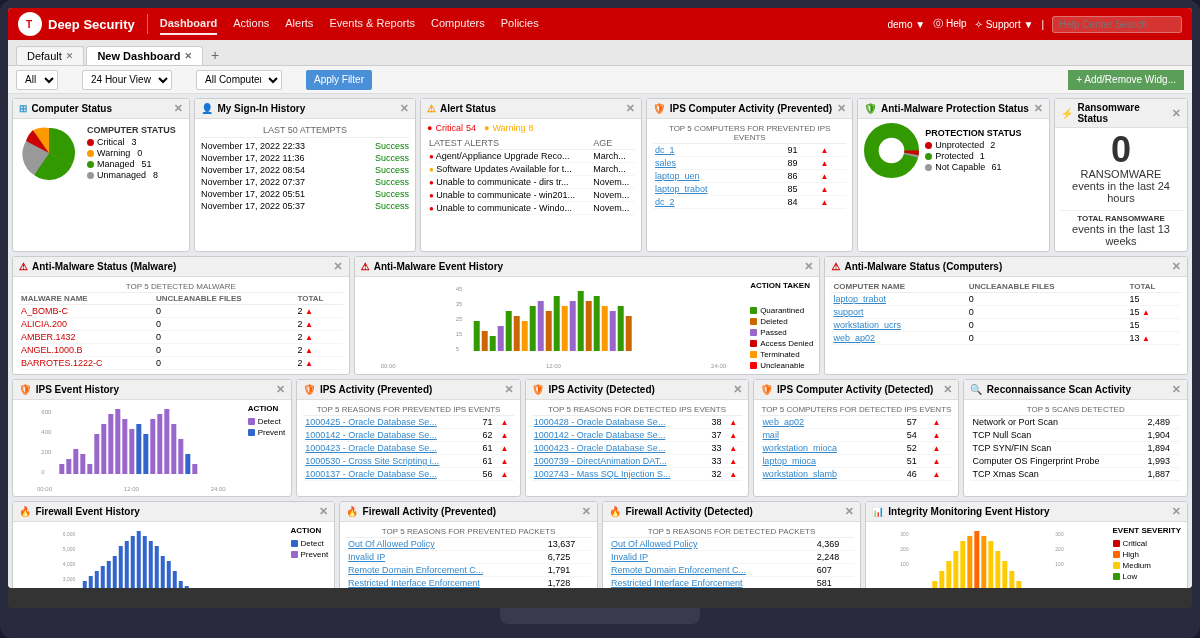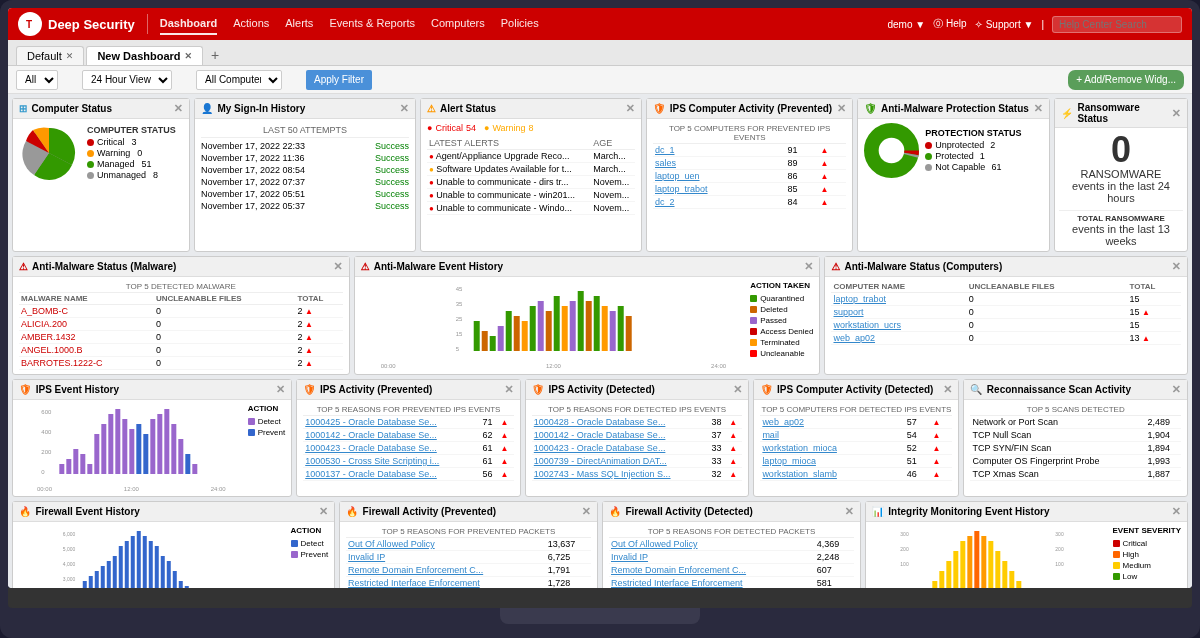--- a/index.html
+++ b/index.html
@@ -177,21 +177,21 @@
       font-size: 10px;
       cursor: pointer;
       height: 20px;
     }
     
     .add-remove-btn {
       margin-left: auto;
       background: #5a9e5a;
       color: white;
       border: none;
-      border-radius: 7px;
+      border-radius: 0;
       padding: 2px 8px;
       font-size: 10px;
       cursor: pointer;
       height: 20px;
     }
     
     
     .dashboard-content {
       height: calc(100% - 86px);
       overflow-y: auto;
@@ -890,21 +890,21 @@
                 <rect x="164" y="25" width="6" height="45" fill="#339900"></rect>
                 <rect x="172" y="35" width="6" height="35" fill="#cc6600"></rect>
               </svg>
               <div class="chart-labels" style="font-size:6px; color:#999; padding:0 20px;">
                 <span>00:00</span>
                 <span>12:00</span>
                 <span>24:00</span>
               </div>
             </div>
             <div class="chart-legend">
-              <div style="font-weight:bold; font-size:8px; margin-bottom:2px;">ACTION TAKEN</div>
+              <div style="font-weight:bold; font-size:8px; margin-bottom:14px;">ACTION TAKEN</div>
               <div class="legend-row">
                 <div class="legend-sq" style="background:#339900"></div>
                 <span>Quarantined</span>
               </div>
               <div class="legend-row">
                 <div class="legend-sq" style="background:#cc6600"></div>
                 <span>Deleted</span>
               </div>
               <div class="legend-row">
                 <div class="legend-sq" style="background:#9966cc"></div>

